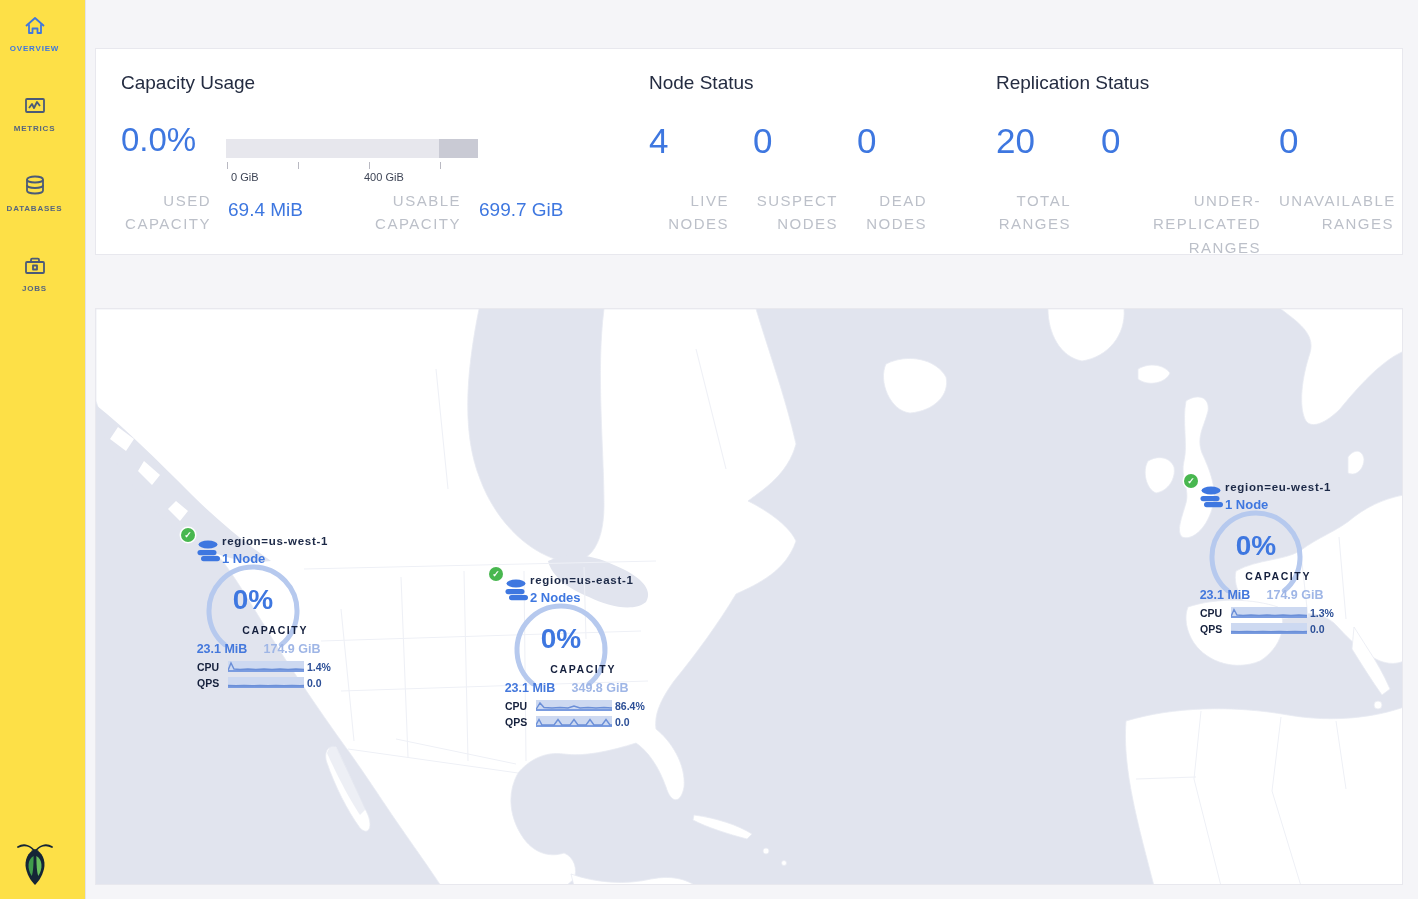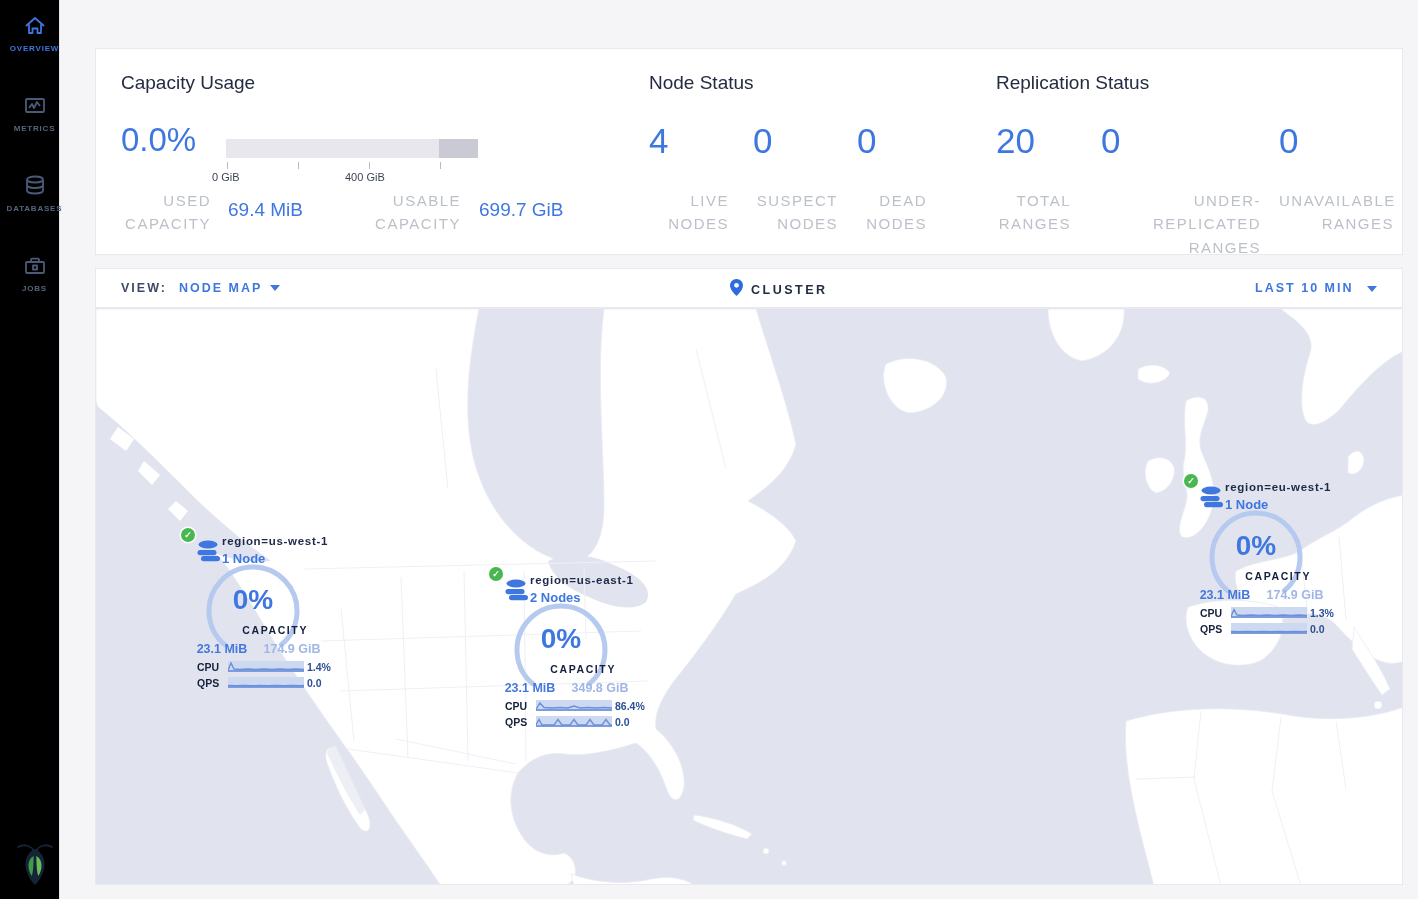--- a/index.html
+++ b/index.html
@@ -1,21 +1,21 @@
 <!DOCTYPE html>
 <html><head>
 <meta charset="utf-8">
 <style>
   * { margin:0; padding:0; box-sizing:border-box; }
   html,body { width:1418px; height:899px; overflow:hidden; background:#f5f5f8;
               font-family:"Liberation Sans", sans-serif; }
 
   
-  .sidebar { position:absolute; left:0; top:0; width:60px; height:899px;
-             background:#000000; border-right:1px solid #e3e3e9; z-index:50; }
+  .sidebar { position:absolute; left:0; top:0; width:86px; height:899px;
+             background:#fde047; border-right:1px solid #e3e3e9; z-index:50; }
   .nav-item { position:absolute; left:0; width:69px; text-align:center; cursor:pointer; }
   .nav-item svg { display:block; margin:0 auto 5px auto; }
   .nav-label { font-size:8px; font-weight:bold; letter-spacing:.8px; color:#56657f; }
   .nav-item.active .nav-label { color:#3e77e0; }
   .side-logo { position:absolute; left:16px; bottom:8px; }
 
   
   .main { position:absolute; left:71px; top:0; width:1347px; height:899px; }
   .page-title { position:absolute; left:25px; top:9px; font-size:23px; font-weight:bold;
                 letter-spacing:7px; color:#17171b; white-space:nowrap; }
@@ -26,21 +26,21 @@
   .summary-panel { left:24px; top:48px; width:1308px; height:207px; }
   .sec-title { position:absolute; font-size:19px; font-weight:500; color:#242c41; top:23px; }
   .big-num { position:absolute; top:72px; font-size:35px; font-weight:300; color:#3e77e0; }
   .stat-label { position:absolute; top:140px; font-size:15px; letter-spacing:1.5px;
                 color:#bcc0c9; line-height:1.55; font-weight:500;text-align:right; }
   .stat-value { position:absolute; top:150px; font-size:19px; color:#3e77e0; }
 
   .cap-bar { position:absolute; left:130px; top:90px; width:252px; height:19px; background:#e7e7ed; }
   .cap-bar-dark { position:absolute; right:0; top:0; width:39px; height:19px; background:#c9cad4; }
   .cap-tick { position:absolute; top:113px; width:1px; height:7px; background:#b9b9c2; }
-  .cap-tick-label { position:absolute; top:122px; font-size:11px; color:#3d4455; width:60px; }
+  .cap-tick-label { position:absolute; top:122px; font-size:11px; color:#3d4455; width:60px;margin-left:19px; }
 
   
   .viewbar { left:24px; top:268px; width:1308px; height:40px; }
   .vb-left { position:absolute; left:25px; top:12px; display:flex; align-items:center; }
   .vb-view-label { font-size:12.5px; font-weight:600; letter-spacing:2px; color:#3f4b66; }
   .vb-view-value { font-size:12.5px; font-weight:600; letter-spacing:2px; color:#3e77e0;
                    margin-left:12px; cursor:pointer; }
   .caret { display:inline-block; width:0; height:0; border-left:5px solid transparent;
            border-right:5px solid transparent; border-top:6px solid #3e77e0;
            margin-left:8px; vertical-align:middle; }
@@ -171,40 +171,20 @@
 
     <div class="sec-title" style="left:900px">Replication Status</div>
     <div class="big-num" style="left:900px">20</div>
     <div class="big-num" style="left:1005px">0</div>
     <div class="big-num" style="left:1183px">0</div>
     <div class="stat-label" style="left:900px; width:75px">TOTAL RANGES</div>
     <div class="stat-label" style="left:1005px; width:160px">UNDER-REPLICATED RANGES</div>
     <div class="stat-label" style="left:1183px; width:115px">UNAVAILABLE RANGES</div>
   </div>
 
-  <div class="panel viewbar">
-    <div class="vb-left">
-      <span class="vb-view-label">VIEW:</span>
-      <span class="vb-view-value">NODE MAP</span>
-      <span class="caret"></span>
-    </div>
-    <div class="vb-center">
-      <span>
-        <svg width="13" height="17" viewBox="0 0 13 17">
-          <path d="M6.5,0 C2.9,0 0,2.9 0,6.5 C0,11.4 6.5,17 6.5,17 C6.5,17 13,11.4 13,6.5 C13,2.9 10.1,0 6.5,0 Z" fill="#2f6be0"></path>
-          <circle cx="6.5" cy="6.3" r="2.4" fill="#fff"></circle>
-        </svg>
-      </span>
-      <span class="vb-cluster">CLUSTER</span>
-    </div>
-    <div class="vb-right">
-      <span>LAST 10 MIN</span>
-      <span class="caret"></span>
-    </div>
-  </div>
 
   <div class="panel map-panel">
 
     <svg class="world" width="1308" height="577" viewBox="0 0 1308 577">
       <rect x="0" y="0" width="1308" height="577" fill="#e1e4ee"></rect>
       <g fill="#ffffff" stroke="#e9ebf2" stroke-width="0.8">
 
         <path d="M 0,0 L 383,0 C 372,55 364,120 384,170 C 398,208 428,242 465,252 C 492,258 508,238 508,196
                  C 508,140 500,62 508,0 L 660,0 C 672,40 690,90 700,135 C 692,165 668,180 652,192
                  C 668,200 692,215 700,232 C 690,262 662,275 640,285 C 622,315 600,345 578,372

